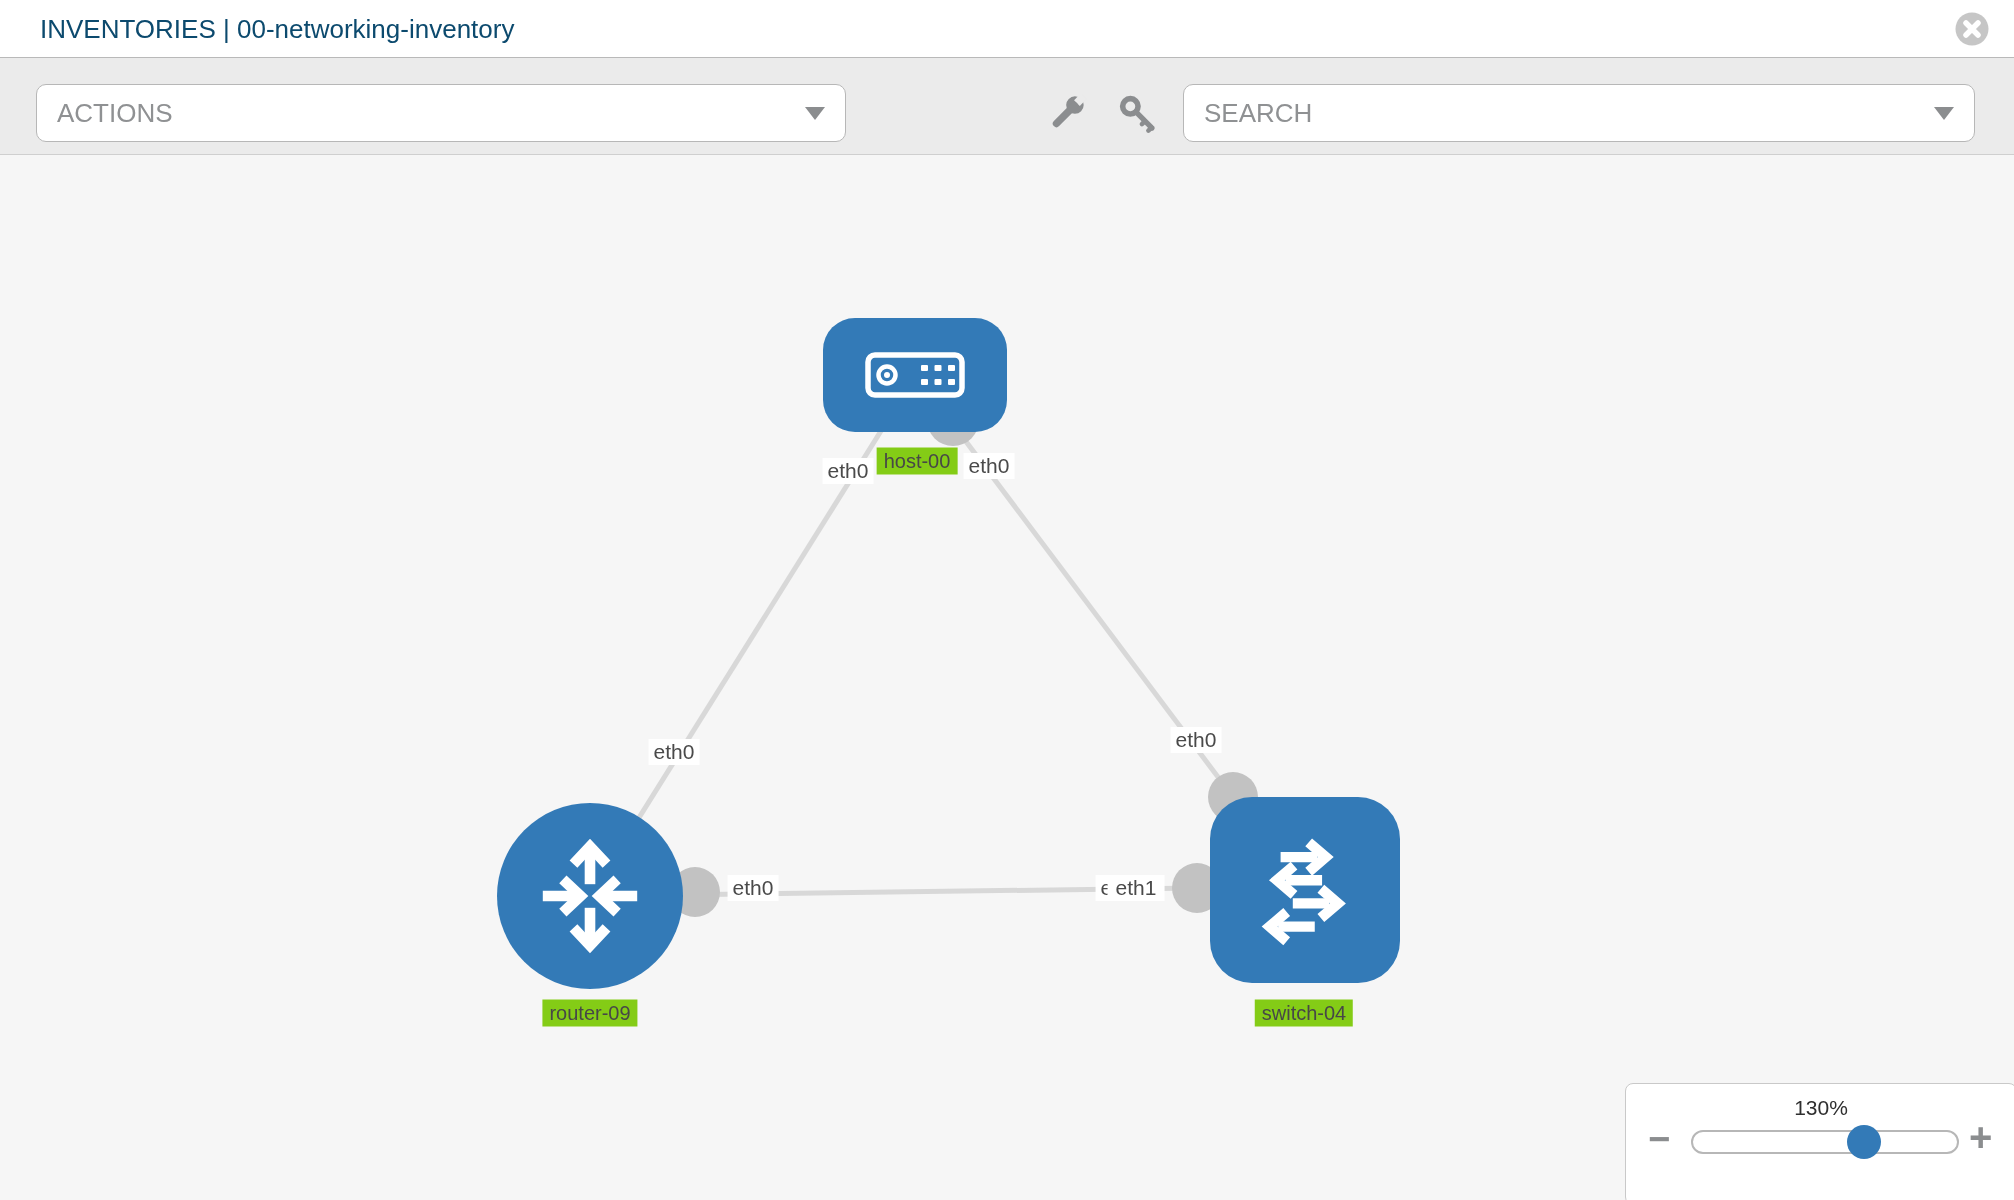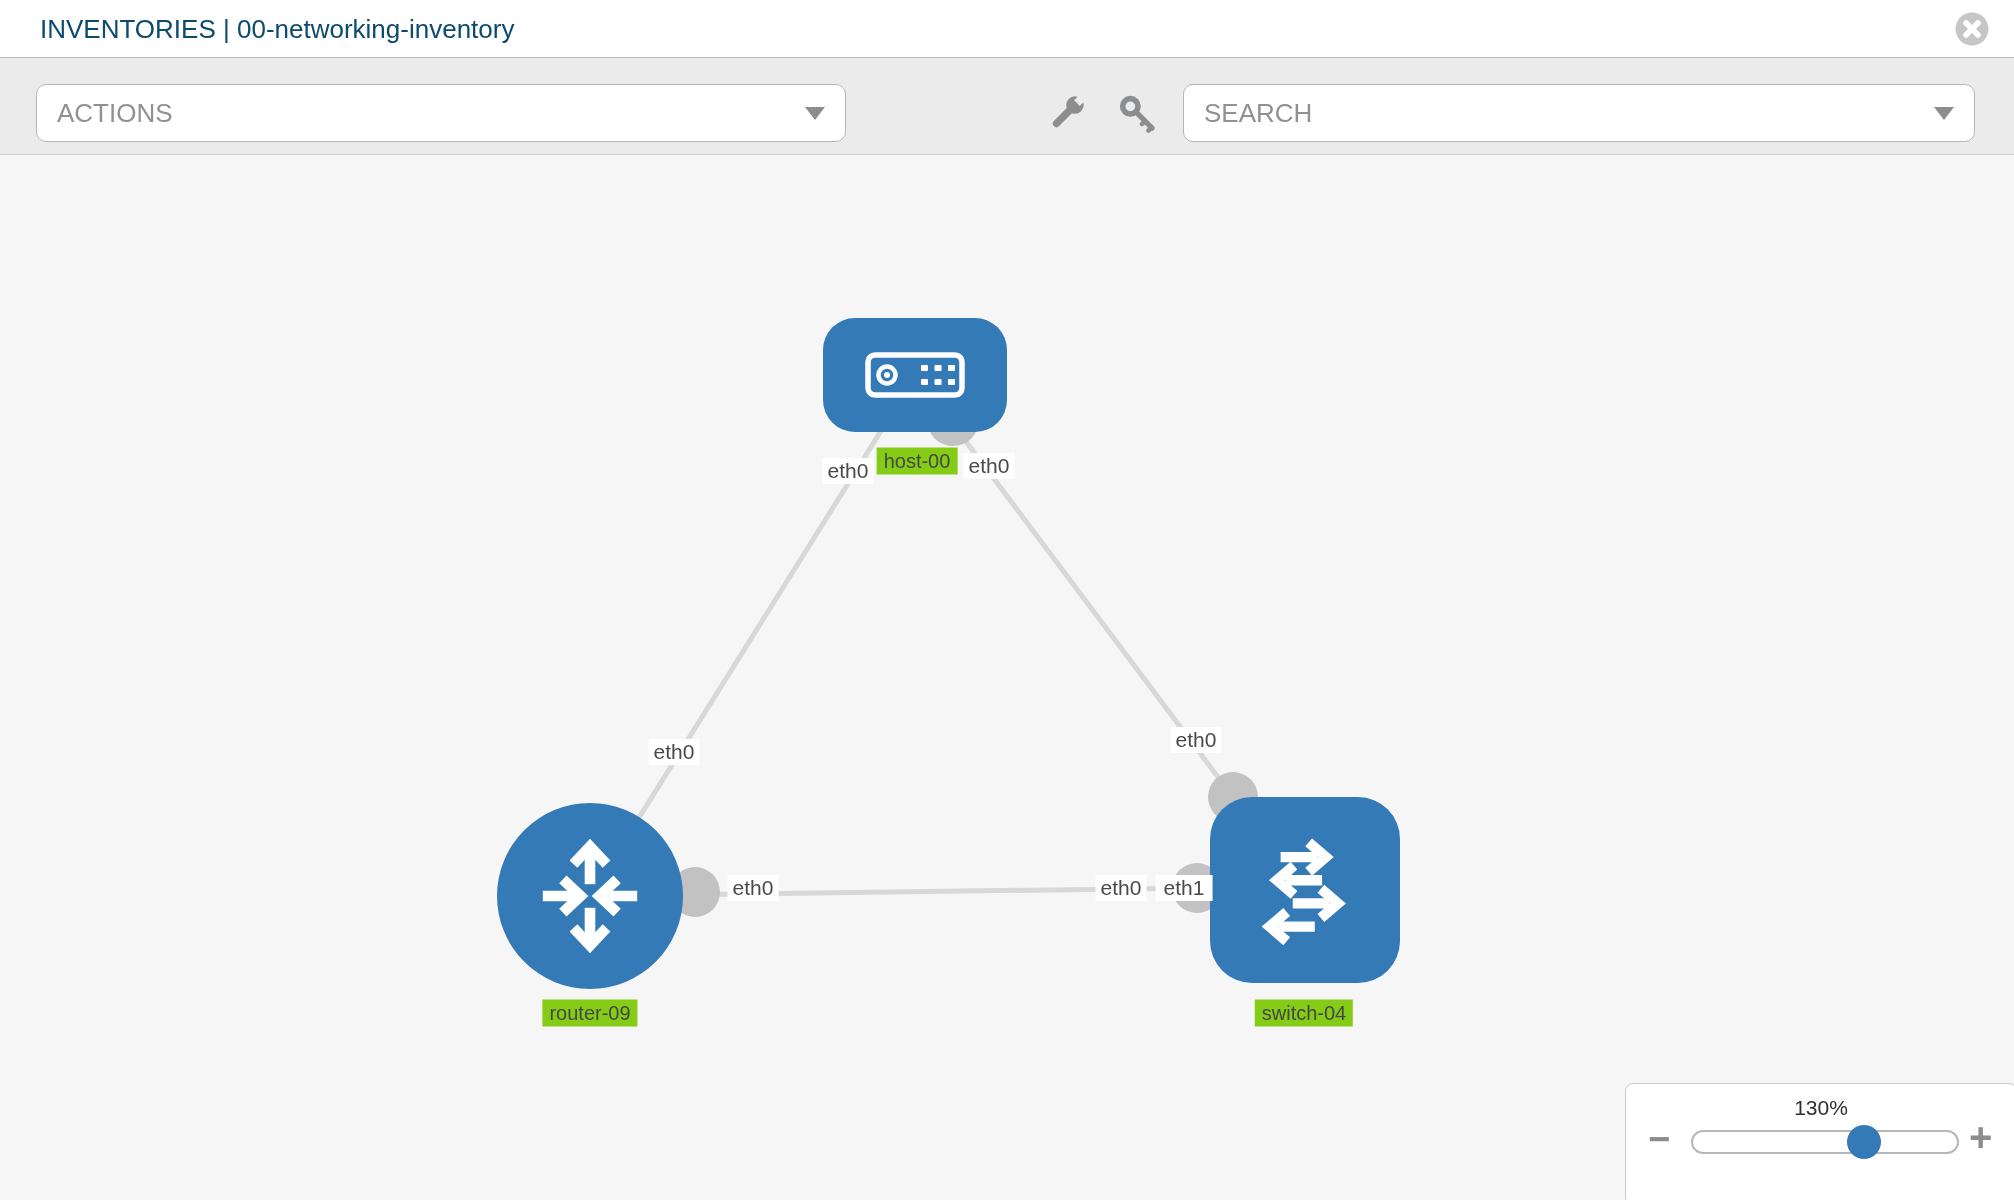--- a/index.html
+++ b/index.html
@@ -144,21 +144,21 @@
         </g>
       </svg>
     </div>
 
     <div class="ilabel" style="left:848px;top:316px">eth0</div>
     <div class="ilabel" style="left:674px;top:597px">eth0</div>
     <div class="ilabel" style="left:989px;top:311px">eth0</div>
     <div class="ilabel" style="left:1196px;top:585px">eth0</div>
     <div class="ilabel" style="left:753px;top:733px">eth0</div>
     <div class="ilabel" style="left:1121px;top:733px">eth0</div>
-    <div class="ilabel" style="left:1184px;top:733px;padding:1px 8px">eth1</div>
+    <div class="ilabel" style="left:1136px;top:733px;padding:1px 8px">eth1</div>
 
     <div class="nlabel" style="left:917px;top:306px">host-00</div>
     <div class="nlabel" style="left:590px;top:858px">router-09</div>
     <div class="nlabel" style="left:1304px;top:858px">switch-04</div>
   </div>
 
   <div class="zoom-panel">
     <div class="zoom-level">130%</div>
     <button class="zoom-minus">−</button>
     <div class="zoom-track"></div>

